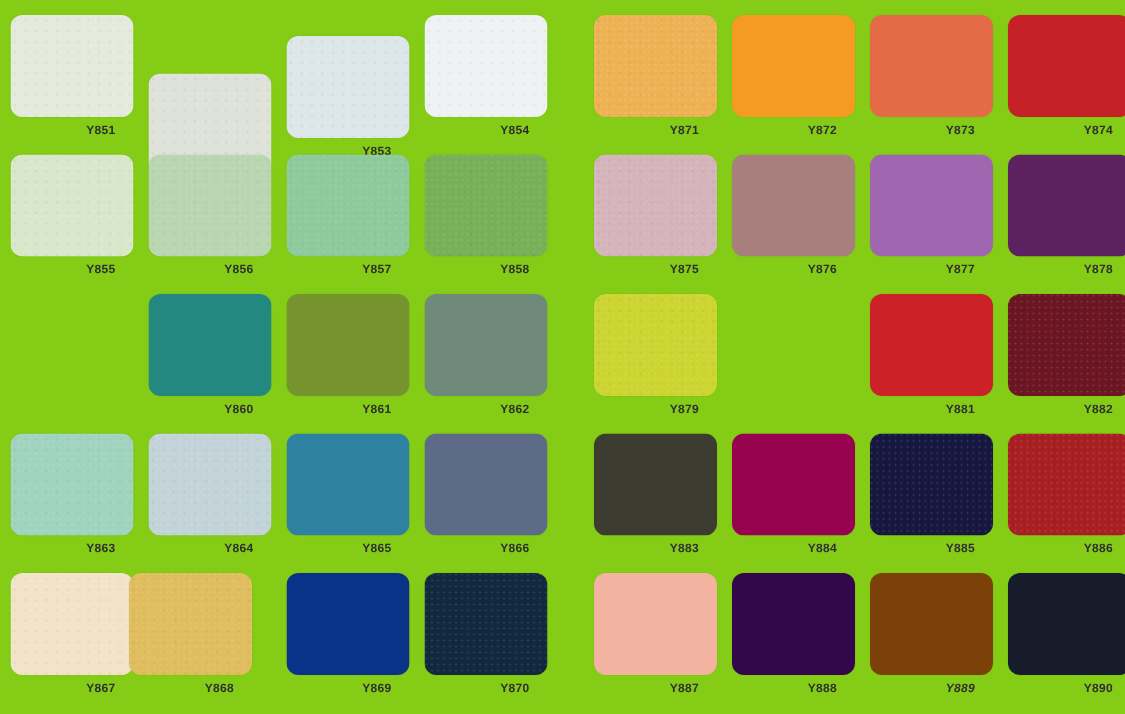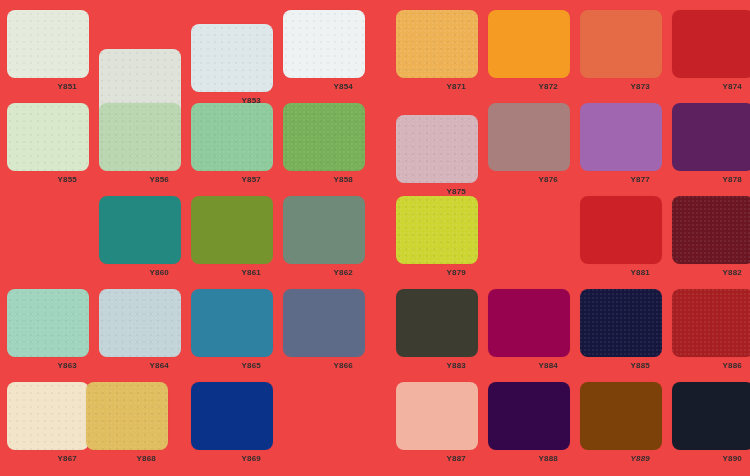--- a/index.html
+++ b/index.html
@@ -11,21 +11,21 @@
     width: 750px;
     height: 476px;
     font-family: "Liberation Sans", sans-serif;
     overflow: hidden;
     position: relative;
   }
   #palette-board {
     position: relative;
     width: 750px;
     height: 476px;
-    background: #ef4444;
+    background: #84cc16;
   }
   .swatch-group {
     position: absolute;
     top: 0;
     height: 476px;
   }
   #group-left  { left: 0px;   width: 372px; }
   #group-right { left: 389px; width: 361px; }
 
   .swatch-cell {
@@ -139,39 +139,43 @@
         <div class="swatch-label">Y867</div>
       </div>
       <div class="swatch-cell" style="left: 86px; top: 382px;">
         <div class="swatch-chip textured" style="--chip: #e0bd5e;"></div>
         <div class="swatch-label">Y868</div>
       </div>
       <div class="swatch-cell" style="left: 191px; top: 382px;">
         <div class="swatch-chip plain" style="--chip: #0b3289;"></div>
         <div class="swatch-label">Y869</div>
       </div>
+      <div class="swatch-cell" style="left: 283px; top: 382px;">
+        <div class="swatch-chip textured" style="--chip: #12283f;"></div>
+        <div class="swatch-label">Y870</div>
+      </div>
     </div>
   <div class="swatch-group" id="group-right">
       <div class="swatch-cell" style="left: 7px; top: 10px;">
         <div class="swatch-chip textured" style="--chip: #eeb255;"></div>
         <div class="swatch-label">Y871</div>
       </div>
       <div class="swatch-cell" style="left: 99px; top: 10px;">
         <div class="swatch-chip plain" style="--chip: #f59a22;"></div>
         <div class="swatch-label">Y872</div>
       </div>
       <div class="swatch-cell" style="left: 191px; top: 10px;">
         <div class="swatch-chip plain" style="--chip: #e46b45;"></div>
         <div class="swatch-label">Y873</div>
       </div>
       <div class="swatch-cell" style="left: 283px; top: 10px;">
         <div class="swatch-chip plain" style="--chip: #c52127;"></div>
         <div class="swatch-label">Y874</div>
       </div>
-      <div class="swatch-cell" style="left: 7px; top: 115px;">
+      <div class="swatch-cell" style="left: 7px; top: 103px;">
         <div class="swatch-chip textured" style="--chip: #d5b4bc;"></div>
         <div class="swatch-label">Y875</div>
       </div>
       <div class="swatch-cell" style="left: 99px; top: 103px;">
         <div class="swatch-chip plain" style="--chip: #a87f7c;"></div>
         <div class="swatch-label">Y876</div>
       </div>
       <div class="swatch-cell" style="left: 191px; top: 103px;">
         <div class="swatch-chip plain" style="--chip: #a067b0;"></div>
         <div class="swatch-label">Y877</div>

